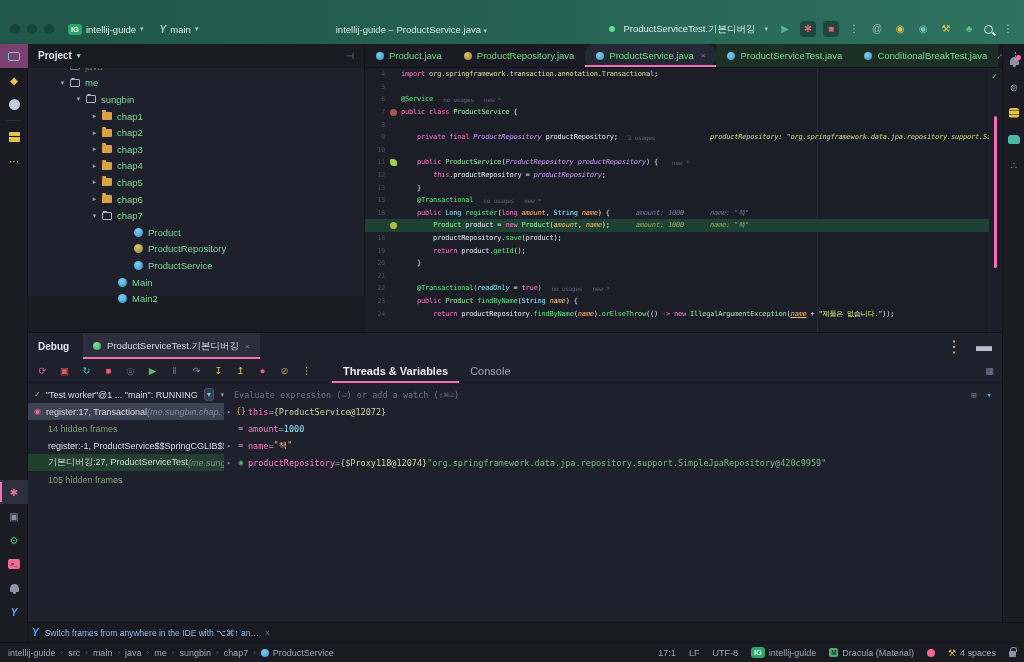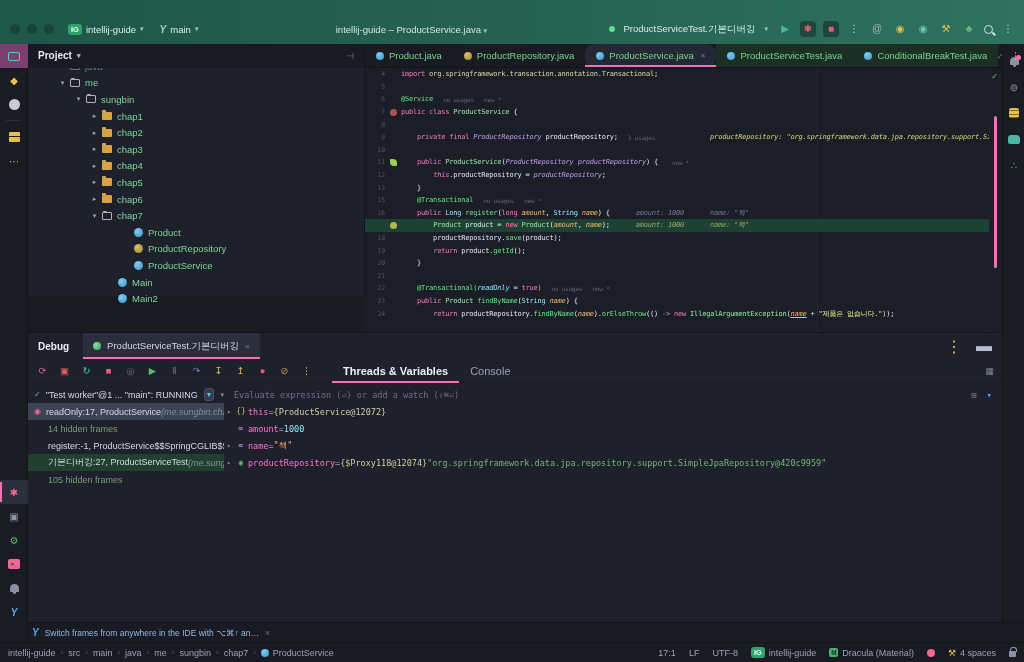--- a/index.html
+++ b/index.html
@@ -444,21 +444,21 @@
       <div class="frames">
         <div class="frow">
           <span class="ck">✓</span>
           <span>"Test worker"@1 ... "main": RUNNING</span>
           <span class="funnel">▼</span>
           <span class="vchev">▾</span>
         </div>
         <div id="frames">
             <div class="frow selrow">
               <span class="cur">◉</span>
-              <span>readOnly:17, ProductService </span>
+              <span>register:17, Transactional </span>
               <span class="loc">(me.sungbin.chap.</span>
             </div>
             <div class="frow hid">
               <span>14 hidden frames</span>
             </div>
             <div class="frow plain">
               <span>register:-1, ProductService$$SpringCGLIB$$0</span>
             </div>
             <div class="frow testrow ind">
               <span>기본디버깅:27, ProductServiceTest </span>

